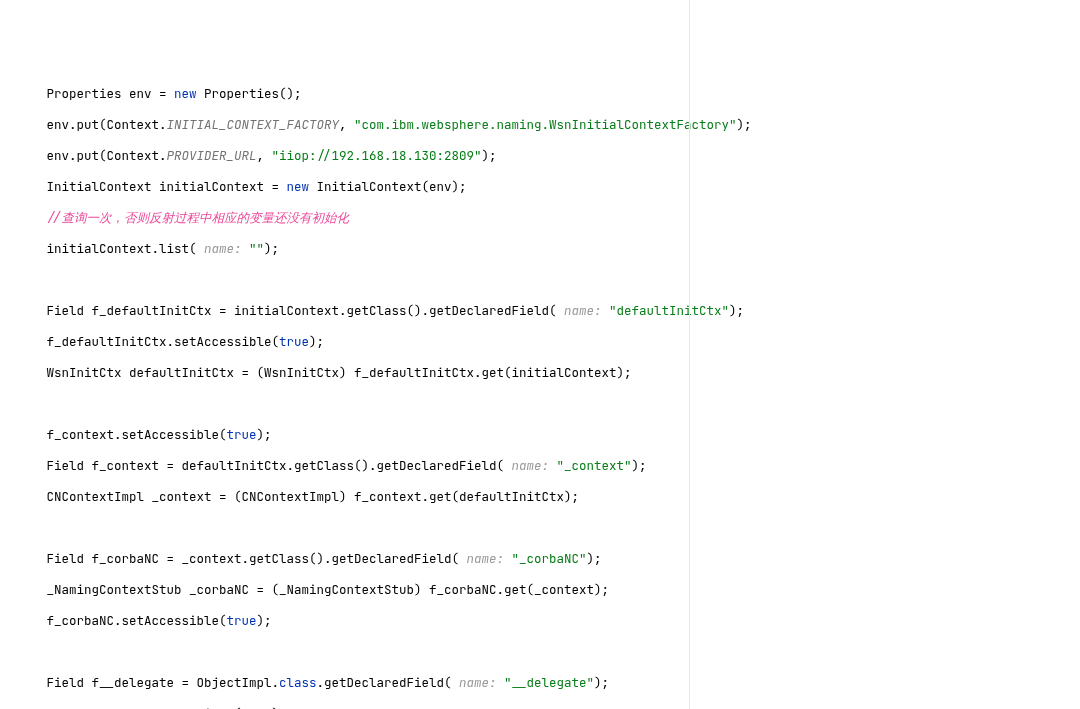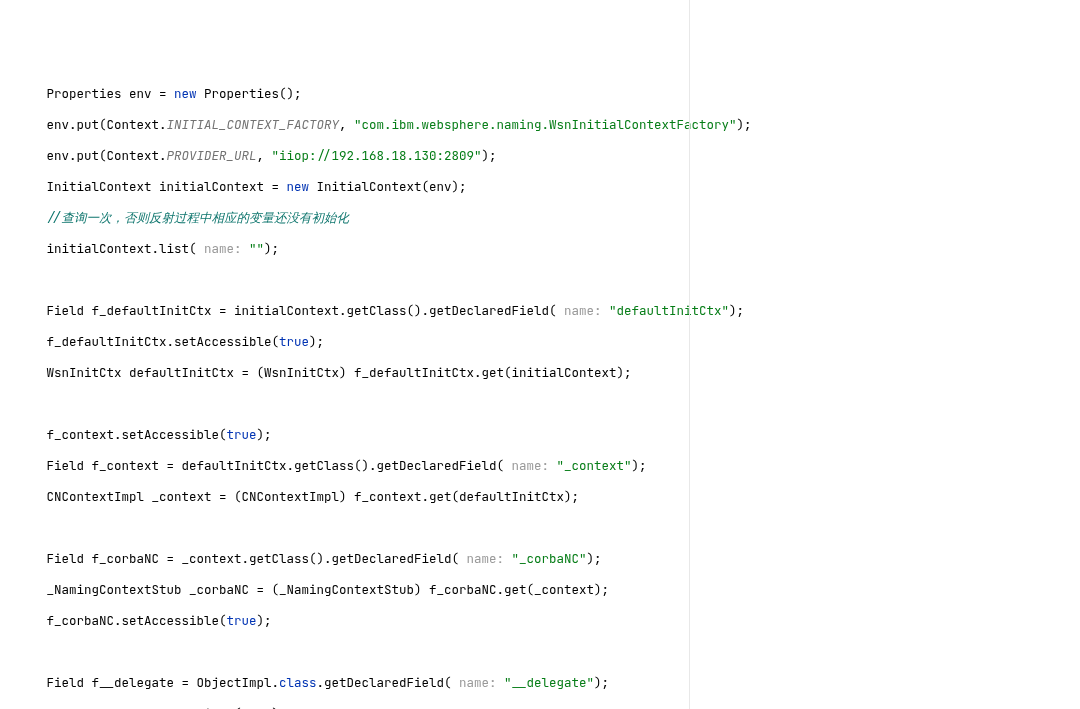--- a/index.html
+++ b/index.html
@@ -24,22 +24,22 @@
       position: fixed;
       right: 390px;
       top: 0;
       bottom: 0;
       width: 1px;
       background: #e8e8e8;
     }
     .kw { color: #0033b3; }
     .str { color: #067d17; }
     .const { color: #737373; font-style: italic; }
-    .cmt { color: #0f766e; font-style: italic; text-align: center; }
-    .hint { color: #999999; }
+    .cmt { color: #ec4899; font-style: italic; text-align: center; }
+    .hint { color: #999999; font-style: italic; }
   </style>
 </head>
 <body>
 
 
 
 <div class="editor">
 <div class="line ind"><span> Properties env = </span><span class="kw">new</span><span> Properties();</span></div>
 <div class="line ind"><span> env.put(Context.</span><span class="const">INITIAL_CONTEXT_FACTORY</span><span>, </span><span class="str">"com.ibm.websphere.naming.WsnInitialContextFactory"</span><span>);</span></div>
 <div class="line ind"><span> env.put(Context.</span><span class="const">PROVIDER_URL</span><span>, </span><span class="str">"iiop://192.168.18.130:2809"</span><span>);</span></div>

